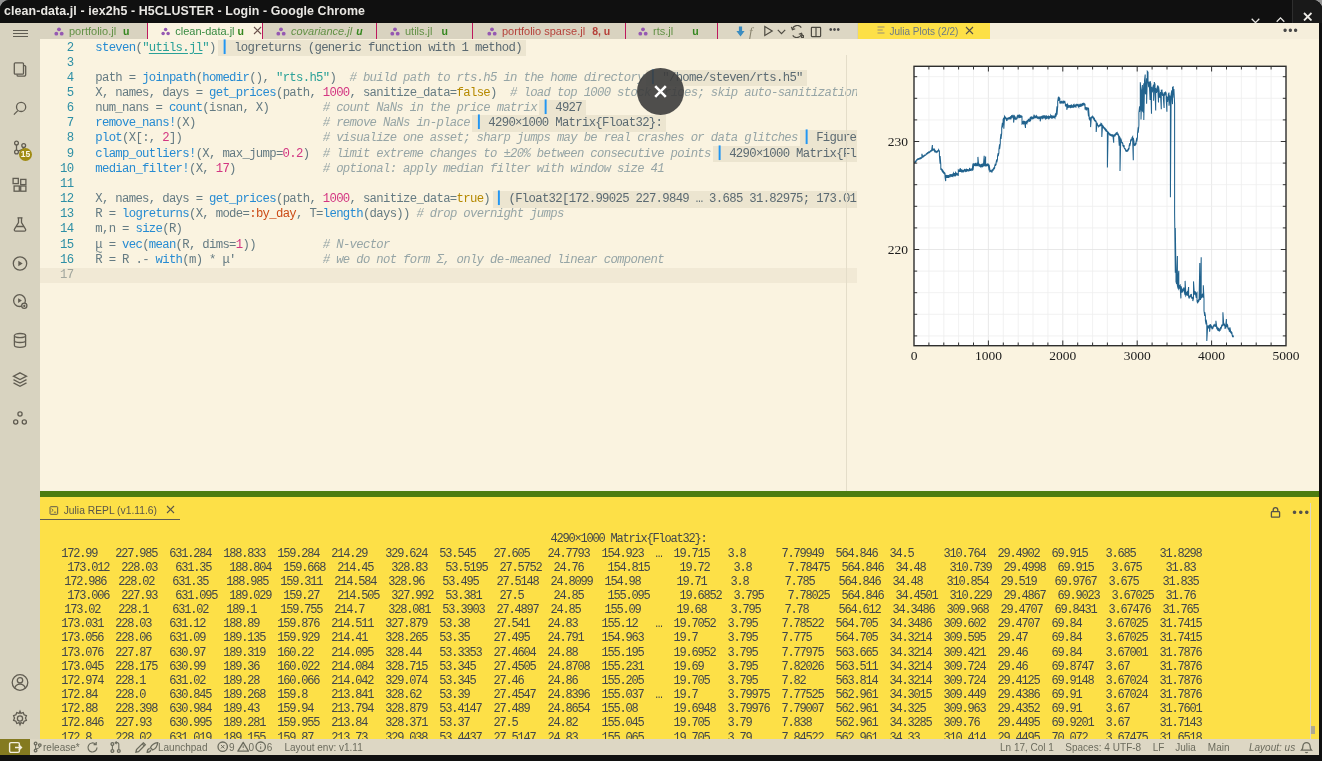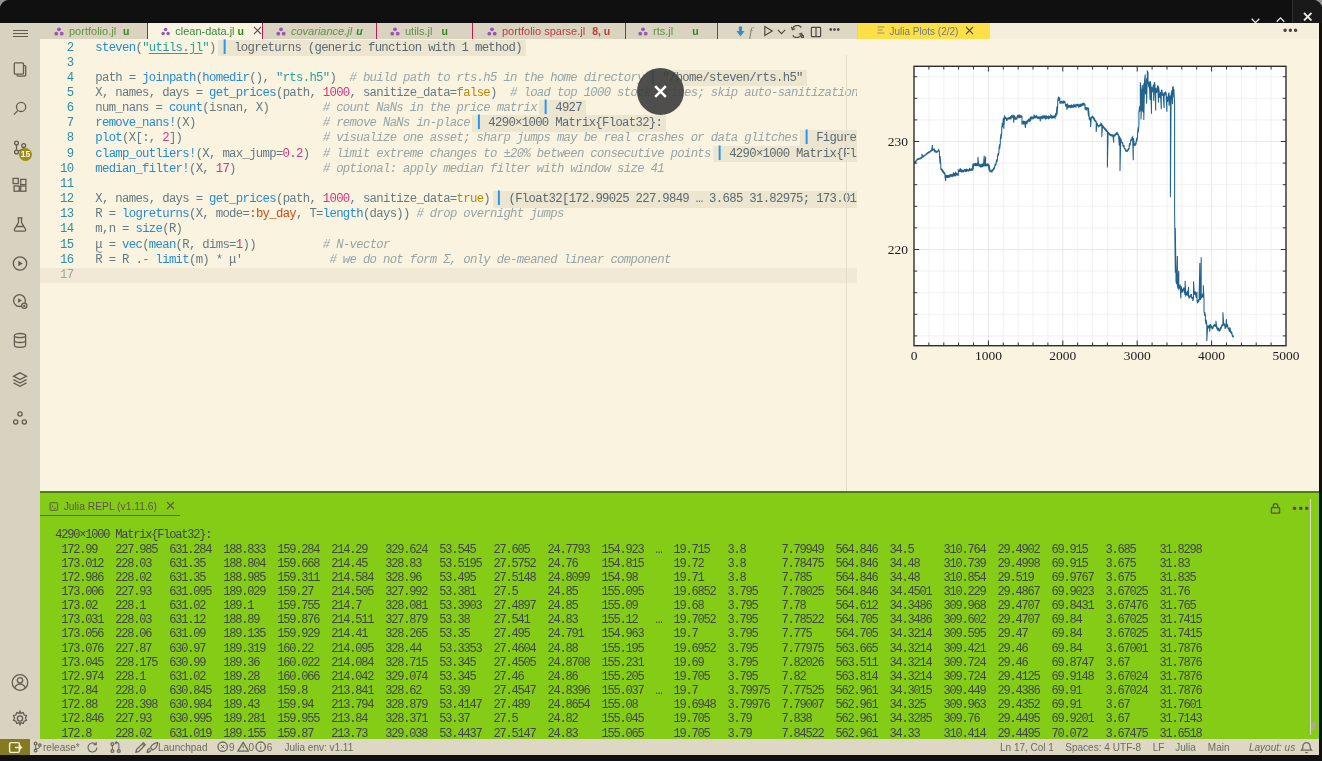--- a/index.html
+++ b/index.html
@@ -36,39 +36,40 @@
 #code u { text-decoration-color:#2aa198; text-underline-offset:2px; }
 #code .g { background:#ece5d0; color:#5b6a72; margin-left:2.5px; padding:1px 4px 1.5px 2.5px; }
 #code .gp { color:#2196f3; }
 #code .rt { position:relative; } #code .rt i { position:absolute; left:0.5px; top:-6.5px; font-size:11px; }
 #sash1 { left:805.5px; top:16px; width:1px; height:452px; background:#e4ddc9; }
 #divider { left:857px; top:0; width:1px; height:468px; background:#d5cfbc; }
 #rtabs { left:858px; top:0; width:461px; height:16px; background:#f5eedb; }
 #rtabs .rt1 { position:absolute; left:0; top:0; width:132px; height:16px; background:#fde047; display:flex; align-items:center; color:#6b7a87; font-size:10px;padding-left:6px; }
 #rtabs .dots { position:absolute; left:425px; top:1px; color:#474747; font-size:12px; letter-spacing:1px; }
 #rpanel { left:857px; top:16px; width:462px; height:452px; overflow:hidden; background:#faf3e0; }
-#panel { left:40px; top:468px; width:1279px; height:248px; background:#84cc16; border-top:2px solid #4d7c0f; overflow:hidden; }
+#panel { left:40px; top:468px; width:1279px; height:248px; background:#fde047; border-top:6px solid #4d7c0f; overflow:hidden;text-align:center; }
 #ptab { position:absolute; left:0px; top:5px; width:140px; height:18px; display:flex; align-items:center; white-space:nowrap; font-size:10.3px; color:#5a564a; padding-left:9px; border-bottom:1px solid #5f5b50; }
 #ptab svg { margin-right:5px; } #ptab .x { margin-left:9px; color:#5a564a; }
 #pright { position:absolute; right:8.5px; top:8px; color:#55524a; display:flex; gap:10px; align-items:center; }
 #pright .dots { font-size:13px; letter-spacing:1.5px; }
 #term { position:absolute; left:15.3px; top:35.4px; color:#3f4347; font:12px "Liberation Mono",monospace; letter-spacing:-1.2px; line-height:14.15px; white-space:pre; color:#41464b; }
 #tscroll { position:absolute; left:1269.5px; top:6px; width:1px; height:236px; background:#ded8c5; }
 #tthumb { position:absolute; left:1271px; top:229px; width:4px; height:8px; background:#b0a98f; }
 #status { left:0; top:716px; width:1322px; height:16px; background:#ddd7c4; color:#6b6b5d; font-size:11px; }
 #status .si { position:absolute; top:2.5px; white-space:nowrap; font-size:10px; }
 #remote { position:absolute; left:0; top:0; width:30px; height:16px; background:#847a20; display:flex; align-items:center; justify-content:center; }
 #blackr { left:1319px; top:0px; width:3px; height:732px; background:#101010; }
 #overlay { left:637px; top:68px; width:47px; height:47px; border-radius:50%; background:rgba(60,60,60,0.9); }
 #overlay svg { position:absolute; left:17px; top:17px; }
 .it { font-style:italic; }
 </style></head>
 <body>
 <div id="win">
   <div id="titlebar" class="abs">
+    <div class="t">clean-data.jl - iex2h5 - H5CLUSTER - Login - Google Chrome</div>
     <div id="wcxbg" class="abs"></div>
     <div id="wc1" class="abs"><svg width="9" height="5.5" viewBox="0 0 9 5.5" stroke="#e8e6e2" stroke-width="1.3" fill="none">
           <path d="M0.7 0.7 L4.5 4.6 L8.3 0.7"></path>
         </svg></div>
     <div id="wc2" class="abs"><svg width="9" height="5.5" viewBox="0 0 9 5.5" stroke="#e8e6e2" stroke-width="1.3" fill="none">
           <path d="M0.7 4.8 L4.5 0.9 L8.3 4.8"></path>
         </svg></div>
     <div id="wcsep" class="abs"></div>
     <div id="wcx" class="abs"><svg width="9.5" height="9.5" viewBox="0 0 9.5 9.5" stroke="#eceae6" stroke-width="1.8">
           <path d="M1 1 L8.5 8.5 M8.5 1 L1 8.5"></path>
@@ -170,21 +171,21 @@
 num_nans = <i class="f">count</i>(isnan, X)        <i class="c"># count NaNs in the price matrix</i><i class="g"><i class="gp">┃</i> 4927</i>
 <i class="f">remove_nans!</i>(X)                   <i class="c"># remove NaNs in-place</i><i class="g"><i class="gp">┃</i> 4290×1000 Matrix{Float32}:</i>
 <i class="f">plot</i>(X[:, <i class="n">2</i>])                     <i class="c"># visualize one asset; sharp jumps may be real crashes or data glitches</i><i class="g"><i class="gp">┃</i> Figure()</i>
 <i class="f">clamp_outliers!</i>(X, max_jump=<i class="n">0.2</i>)  <i class="c"># limit extreme changes to ±20% between consecutive points</i><i class="g"><i class="gp">┃</i> 4290×1000 Matrix{Float32}:</i>
 <i class="f">median_filter!</i>(X, <i class="n">17</i>)             <i class="c"># optional: apply median filter with window size 41</i>
 
 X, names, days = <i class="f">get_prices</i>(path, <i class="n">1000</i>, sanitize_data=<i class="k">true</i>)<i class="g"><i class="gp">┃</i> (Float32[172.99025 227.9849 … 3.685 31.82975; 173.012 228.03 … 3.675 31.83]</i>
 R = <i class="f">logreturns</i>(X, mode=<i class="y">:by_day</i>, T=<i class="f">length</i>(days)) <i class="c"># drop overnight jumps</i>
 m,n = <i class="f">size</i>(R)
 μ = <i class="f">vec</i>(<i class="f">mean</i>(R, dims=<i class="n">1</i>))          <i class="c"># N-vector</i>
-<i class="rt">R<i>~</i></i> = R .- <i class="f">limit</i>(m) * μ'             <i class="c"># we do not form Σ, only de-meaned linear component</i>
+<i class="rt">R<i>~</i></i> = R .- <i class="f">with</i>(m) * μ'             <i class="c"># we do not form Σ, only de-meaned linear component</i>
 </div>
       <div id="sash1" class="abs"></div>
     </div>
     <div id="divider" class="abs"></div>
     <div id="rtabs" class="abs">
       <div class="rt1"><span style="margin:0 5px 0 12.5px;"><svg width="8" height="9" viewBox="0 0 8 9" stroke="#8b887b" stroke-width="1.1">
               <path d="M0.5 1 h7 M0.5 4 h5.2 M0.5 7 h7" opacity="0.9"></path>
             </svg></span>Julia Plots (2/2)<span class="x" style="margin-left:7px; color:#55524a;"><svg width="9" height="9" viewBox="0 0 9 9" stroke="currentColor" stroke-width="1.1">
               <path d="M1 1 L8 8 M8 1 L1 8"></path>
             </svg></span></div>
@@ -467,21 +468,21 @@
             <path d="M6.2 4.4 v2.6" stroke-width="1"></path>
             <circle cx="6.2" cy="8.6" r="0.4" fill="currentColor" stroke="none"></circle>
           </svg></div>
       <div class="si" style="left:248.6px;">0</div>
       <div class="si" style="left:254.5px; top:2px;"><svg class="" width="11.5" height="11.5" viewBox="0 0 11.5 11.5" fill="none" stroke="currentColor" stroke-width="1.3">
             <circle cx="5.7" cy="5.7" r="4.7"></circle>
             <path d="M5.7 5.4 v2.8" stroke-width="1"></path>
             <circle cx="5.7" cy="3.4" r="0.5" fill="currentColor" stroke="none"></circle>
           </svg></div>
       <div class="si" style="left:266.7px;">6</div>
-      <div class="si" style="left:284.5px;">Julia env: v1.11</div>
+      <div class="si" style="left:284.5px;">Layout env: v1.11</div>
       <div class="si" style="left:1000px;">Ln 17, Col 1</div>
       <div class="si" style="left:1065.3px;">Spaces: 4</div>
       <div class="si" style="left:1112.8px;">UTF-8</div>
       <div class="si" style="left:1152.8px;">LF</div>
       <div class="si" style="left:1175.3px;">Julia</div>
       <div class="si" style="left:1207.8px;">Main</div>
       <div class="si" style="left:1249px;font-style:italic;">Layout: us</div>
       <div class="si" style="left:1300px; top:2px;"><svg class="" width="13" height="13" viewBox="0 0 13 13" fill="none" stroke="currentColor" stroke-width="1.3">
             <path d="M6.5 1.6 a3.6 3.6 0 0 1 3.6 3.6 c0 2.6 0.9 3.4 1.4 3.9 H1.5 c0.5 -0.5 1.4 -1.3 1.4 -3.9 A3.6 3.6 0 0 1 6.5 1.6 Z"></path>
             <path d="M5.4 11 a1.2 1.2 0 0 0 2.2 0"></path>

